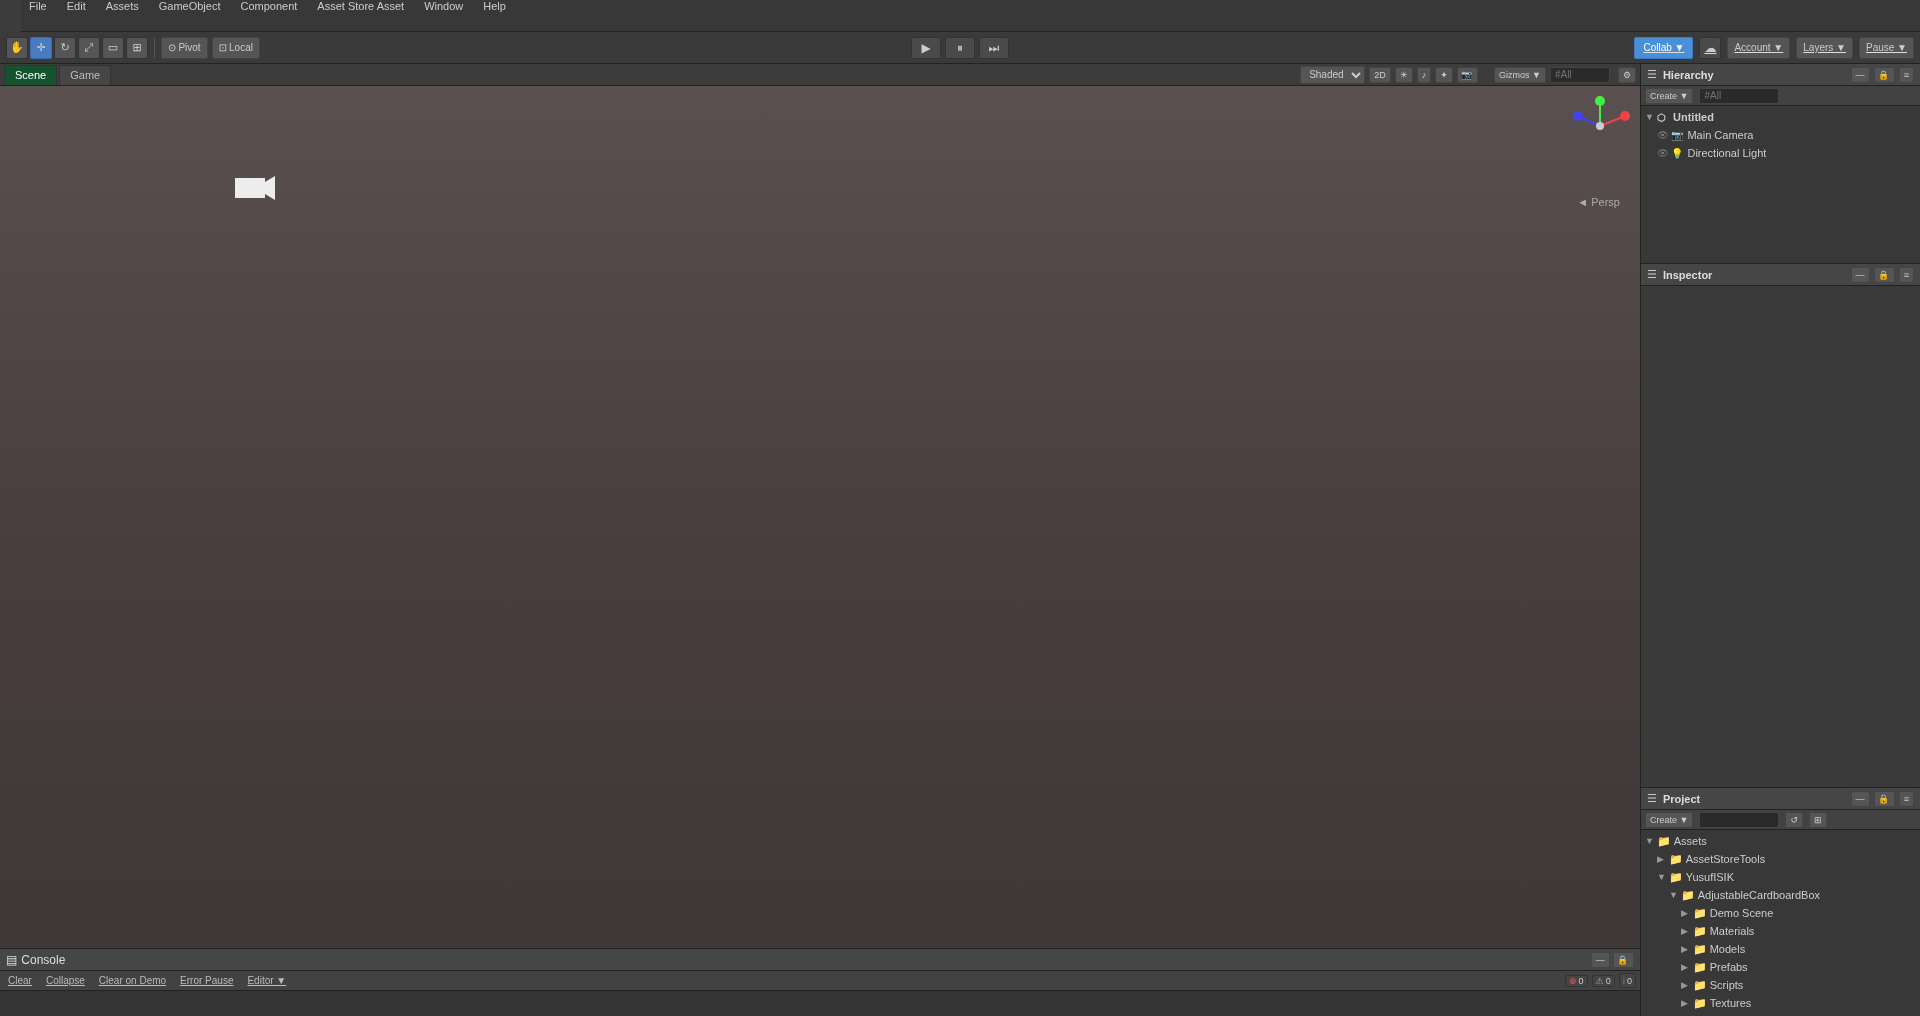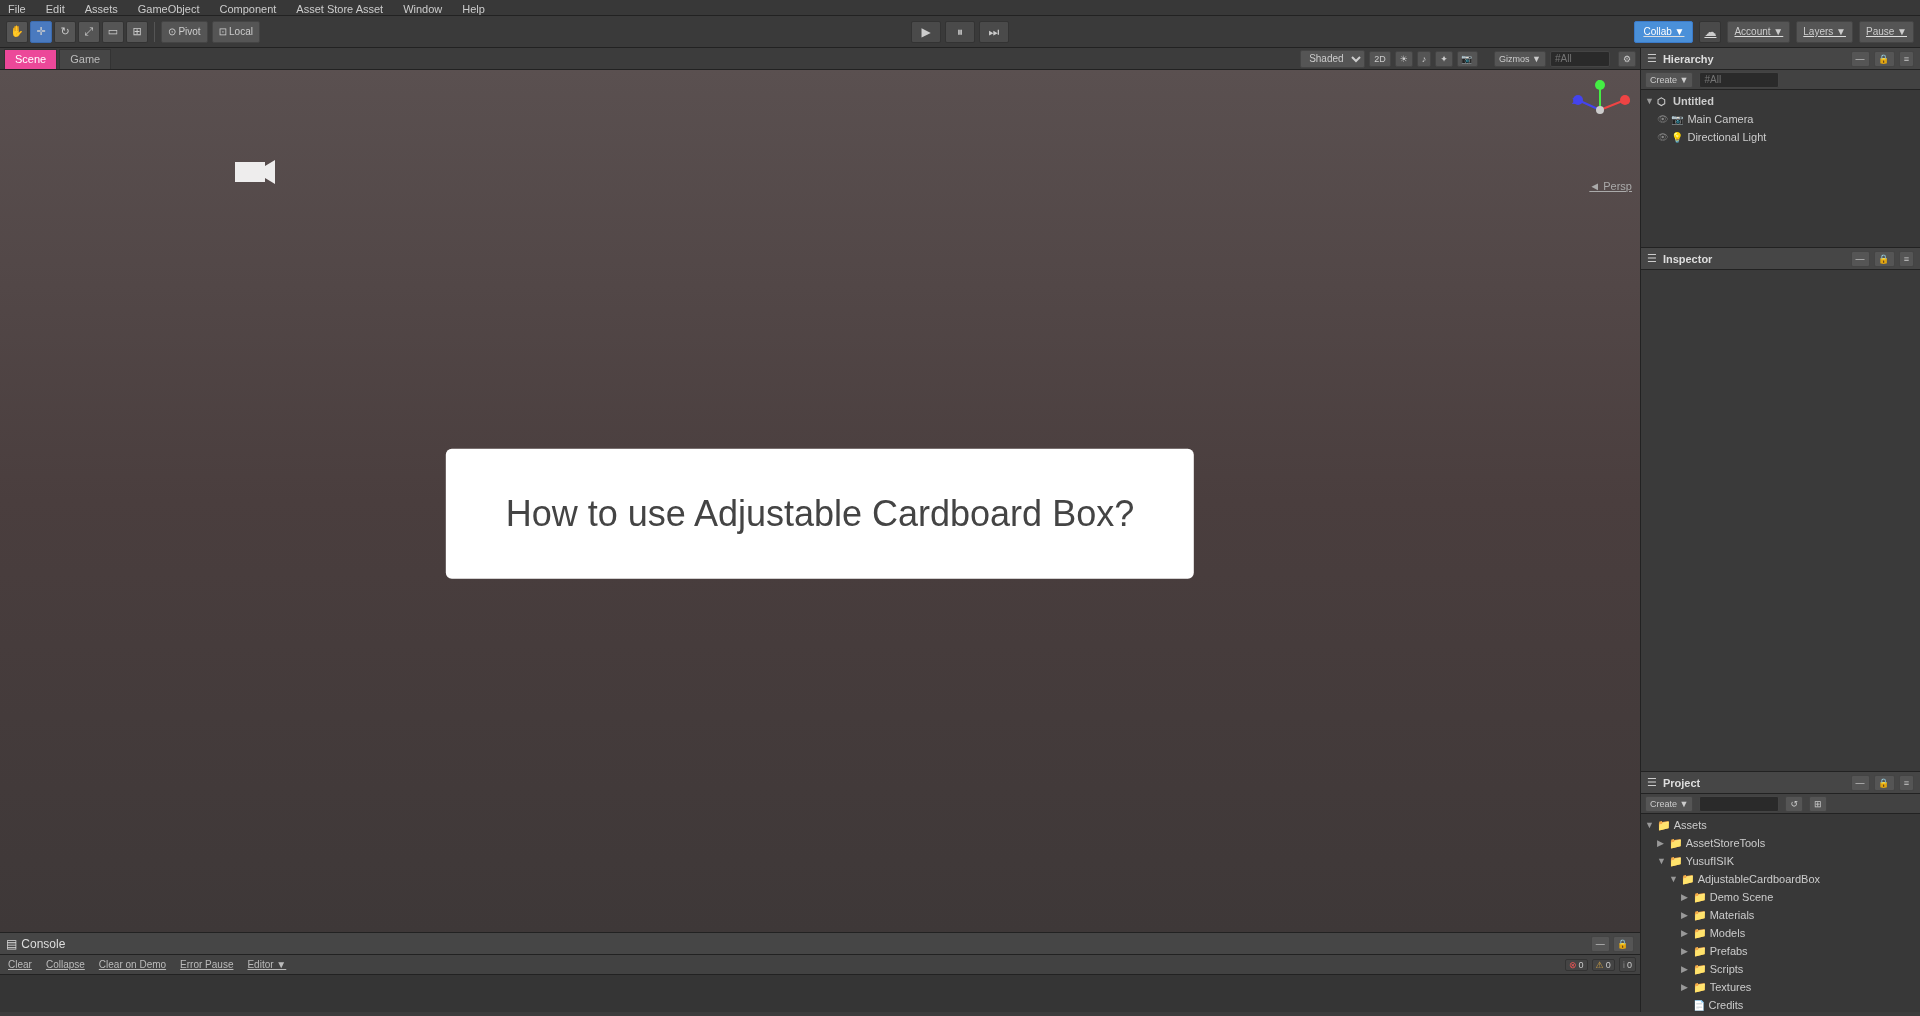--- a/index.html
+++ b/index.html
@@ -1,53 +1,53 @@
 <!DOCTYPE html>
 <html><head>
   <meta charset="utf-8">
   <style>
     * { box-sizing: border-box; margin: 0; padding: 0; }
     body { font-family: 'Segoe UI', Arial, sans-serif; font-size: 12px; background: #3c3c3c; color: #ddd; overflow: hidden; width: 1920px; height: 1016px; }
 
     
-    #menu-bar { display: flex; align-items: flex-end; background: #383838; height: 16px; border-bottom: 1px solid #222; padding: 0 4px; gap: 12px; }
+    #menu-bar { display: flex; align-items: flex-start; background: #383838; height: 32px; border-bottom: 1px solid #222; padding: 0 4px; gap: 12px; margin-left: 21px; }
     .menu-item { font-size: 11px; color: #ccc; cursor: pointer; padding: 0 4px; }
 
     
     #toolbar { display: flex; align-items: center; background: #3a3a3a; height: 32px; border-bottom: 1px solid #222; padding: 0 6px; gap: 4px; }
     .toolbar-btn { background: #555; border: 1px solid #444; color: #ccc; font-size: 10px; height: 22px; padding: 0 6px; cursor: pointer; display: flex; align-items: center; gap: 2px; border-radius: 2px; }
     .toolbar-center { display: flex; align-items: center; gap: 4px; position: absolute; left: 50%; transform: translateX(-50%); }
     .play-btn { background: #4a4a4a; border: 1px solid #333; width: 30px; height: 22px; display: flex; align-items: center; justify-content: center; cursor: pointer; border-radius: 2px; color: #ccc; font-size: 12px; }
     .toolbar-right { margin-left: auto; display: flex; align-items: center; gap: 6px; text-decoration: underline; }
     .collab-btn { background: #4a90d9; border: 1px solid #3a7ac9; color: white; font-size: 10px; height: 22px; padding: 0 8px; cursor: pointer; border-radius: 2px; }
     .dropdown-btn { background: #555; border: 1px solid #444; color: #ccc; font-size: 10px; height: 22px; padding: 0 6px; cursor: pointer; border-radius: 2px; text-align: center; }
 
     
     #main-layout { display: flex; height: calc(1016px - 20px - 32px); }
 
     
     .tab-bar { display: flex; align-items: center; background: #3c3c3c; border-bottom: 1px solid #222; height: 22px; padding: 0 4px; gap: 2px; }
     .tab { background: #464646; border: 1px solid #333; border-bottom: none; color: #bbb; font-size: 11px; padding: 2px 10px; cursor: pointer; height: 20px; display: flex; align-items: center; }
-    .tab.active { background: #ec4899; color: #fff; }
+    .tab.active { background: #14532d; color: #fff; }
     .tab-controls { margin-left: auto; display: flex; align-items: center; gap: 4px; }
     .small-btn { background: #555; border: 1px solid #444; color: #ccc; font-size: 9px; height: 16px; padding: 0 4px; cursor: pointer; border-radius: 2px; }
     #scene-bg { width: 100%; height: 100%; background: linear-gradient(180deg, #5a5050 0%, #4a3e3e 50%, #3e3838 100%); position: relative; }
 
     
     #gizmo { position: absolute; top: 10px; right: 10px; width: 60px; height: 60px; }
 
     
     #camera-icon { position: absolute; top: 80px; left: 230px; color: white; font-size: 28px; }
 
     
     #scene-card { position: absolute; top: 50%; left: 50%; transform: translate(-50%, -40%); background: white; border-radius: 6px; padding: 40px 60px; text-align: center; min-width: 480px; }
     #scene-card h2 { font-size: 36px; color: #444; font-weight: 300; line-height: 1.4; }
 
     
-    #persp-label { position: absolute; top: 110px; right: 8px; color: #aaa; font-size: 11px; text-decoration: underline; }
+    #persp-label { position: absolute; top: 110px; right: 20px; color: #aaa; font-size: 11px; }
 
     
     #right-panel { width: 280px; display: flex; flex-direction: column; background: #3c3c3c; border-left: 1px solid #222; }
 
     
     #hierarchy-panel { flex: 0 0 auto; min-height: 200px; border-bottom: 1px solid #222; display: flex; flex-direction: column; }
     .panel-header { display: flex; align-items: center; background: #464646; height: 22px; padding: 0 6px; border-bottom: 1px solid #222; font-size: 11px; color: #ccc; gap: 6px; }
     .panel-title { font-size: 11px; font-weight: 600; color: #ddd; }
     .panel-controls { margin-left: auto; display: flex; gap: 4px; }
     #hierarchy-toolbar { display: flex; align-items: center; height: 20px; background: #424242; border-bottom: 1px solid #222; padding: 0 4px; gap: 6px; }
@@ -190,23 +190,20 @@
             <line x1="30" y1="30" x2="8" y2="20" stroke="#44e" stroke-width="2" class="gizmo-arm"></line>
             <circle cx="8" cy="20" r="5" fill="#44e"></circle>
             <text x="2" y="24" fill="#44e" font-size="9">Z</text>
 
             <circle cx="30" cy="30" r="4" fill="#ccc"></circle>
           </svg>
         </div>
 
         <div id="persp-label">◄ Persp</div>
 
-        <div id="scene-card">
-          <h2>How to use Adjustable Cardboard Box?</h2>
-        </div>
       </div>
     </div>
 
     <div id="console-panel">
       <div id="console-header">
         <span>▤</span>
         <span>Console</span>
         <div style="margin-left:auto; display:flex; gap:3px;">
           <button class="small-btn">—</button>
           <button class="small-btn">🔒</button>

